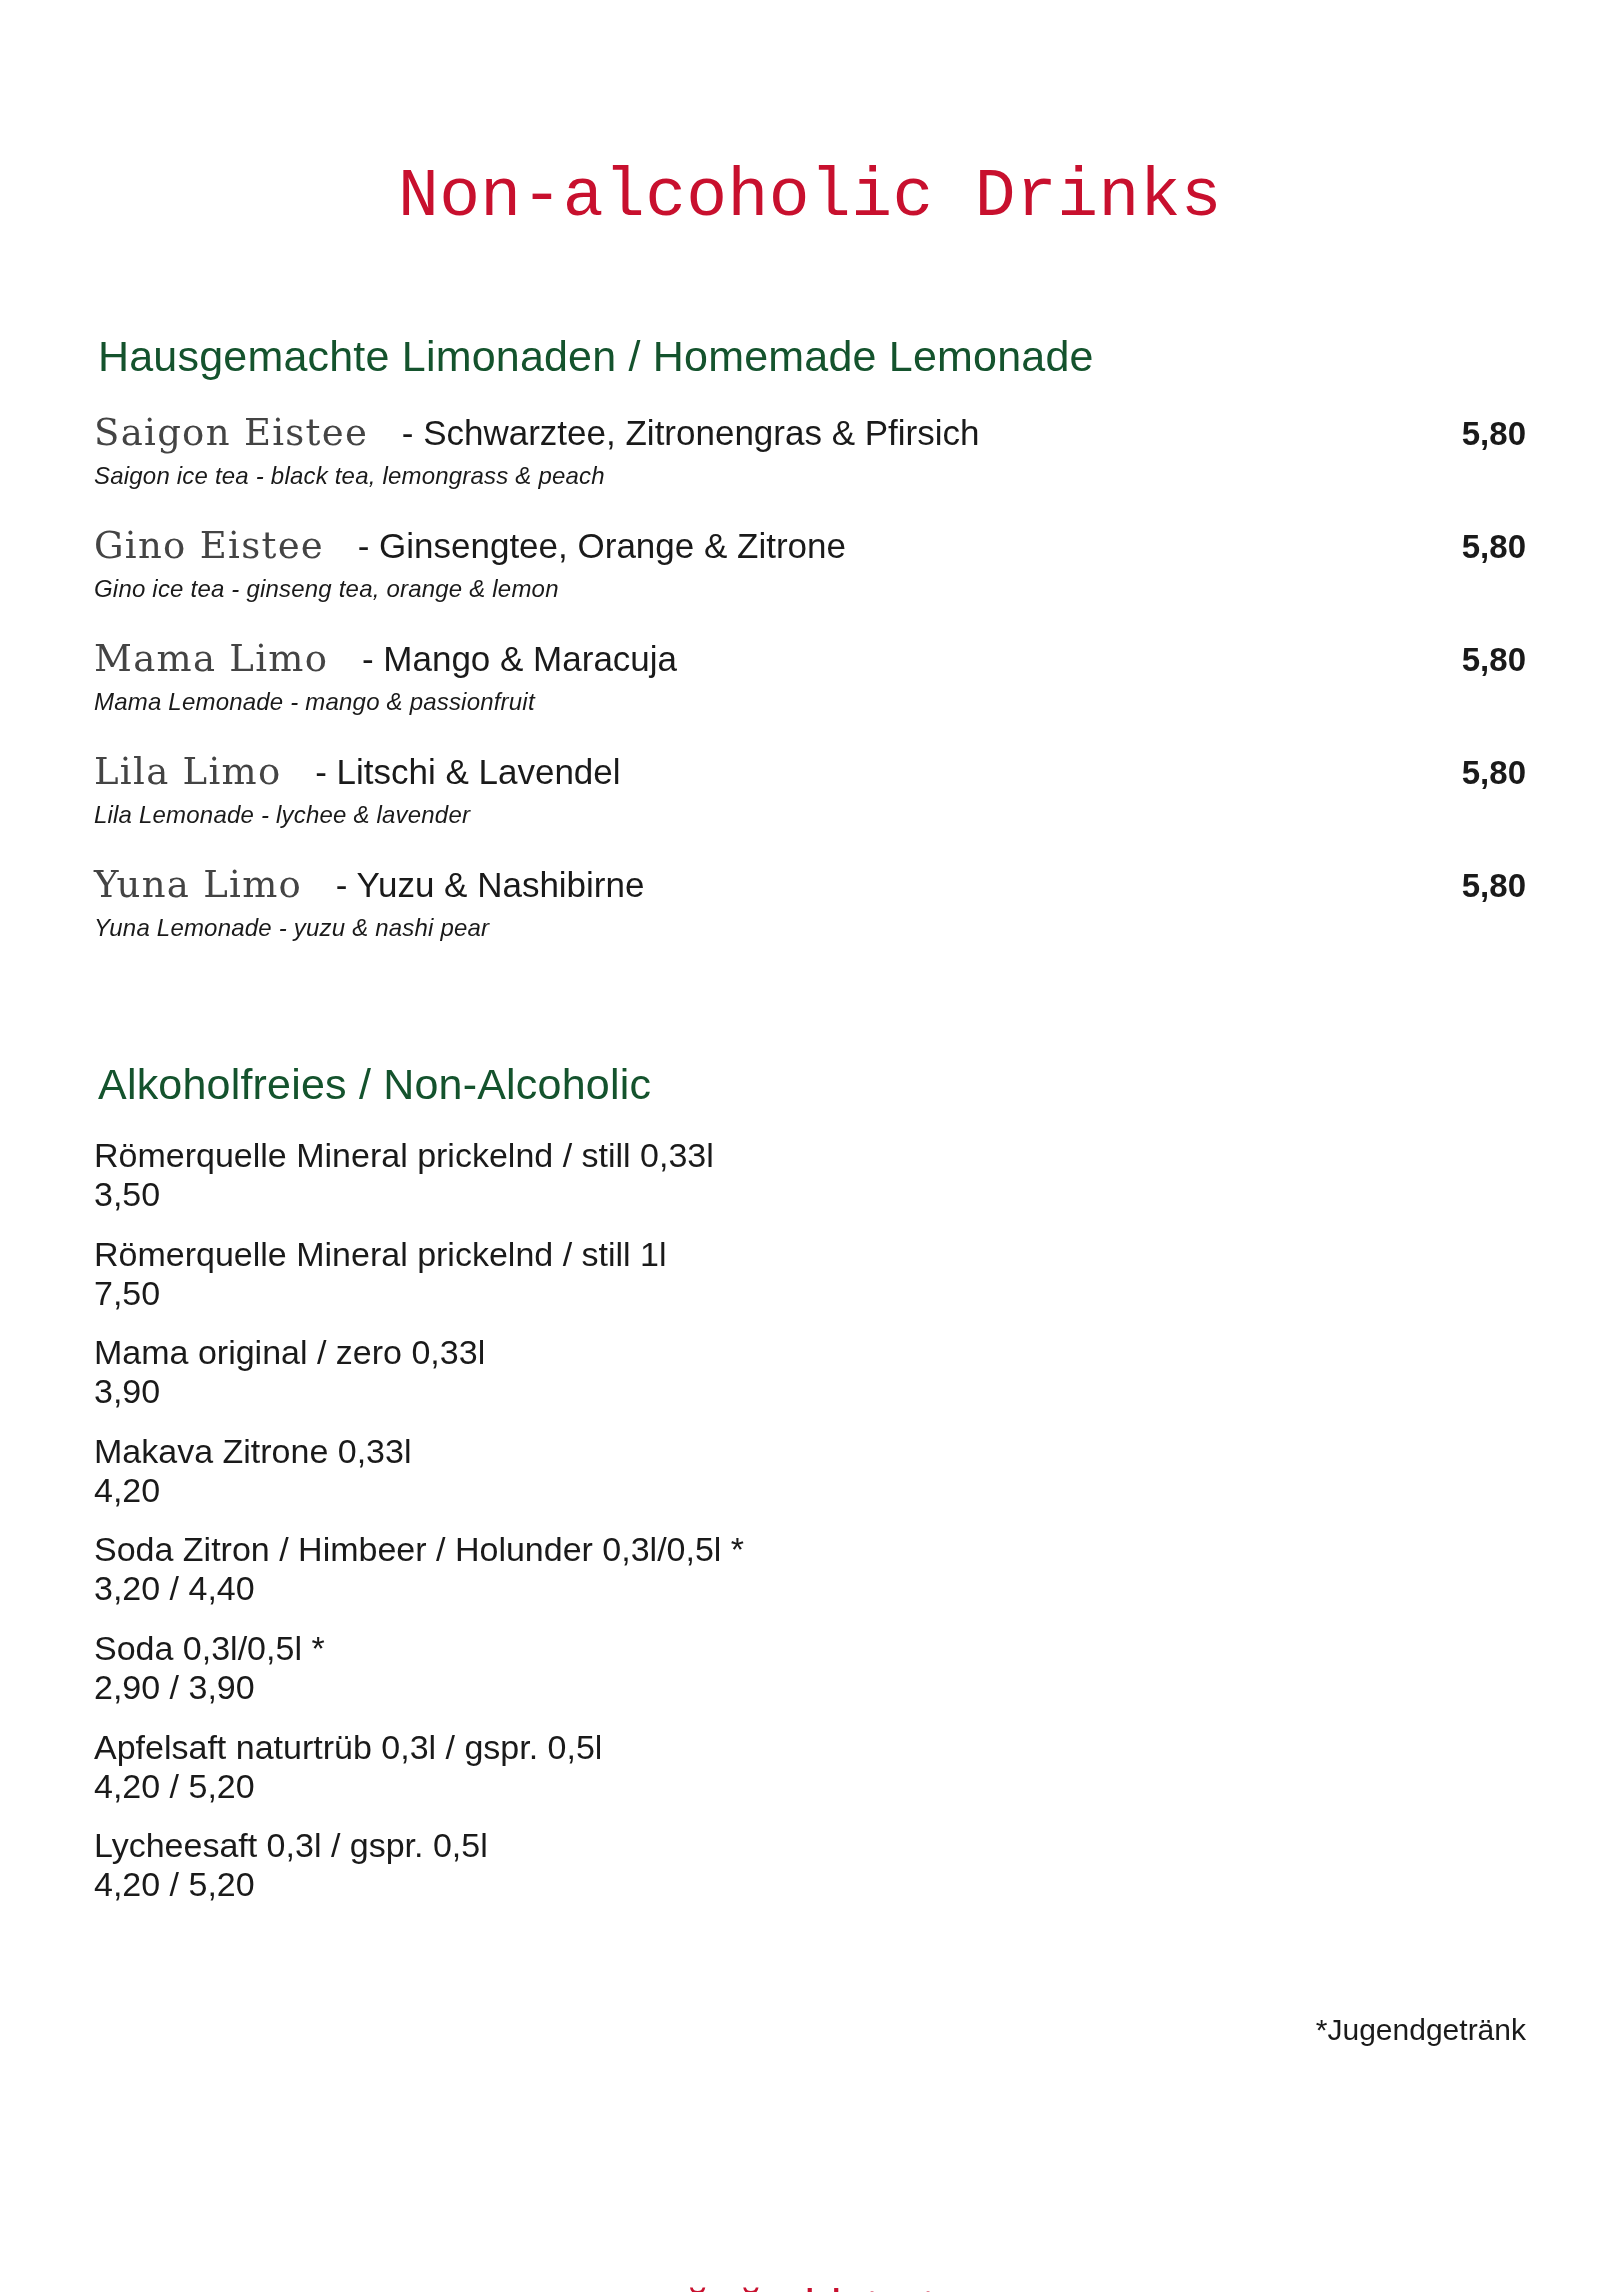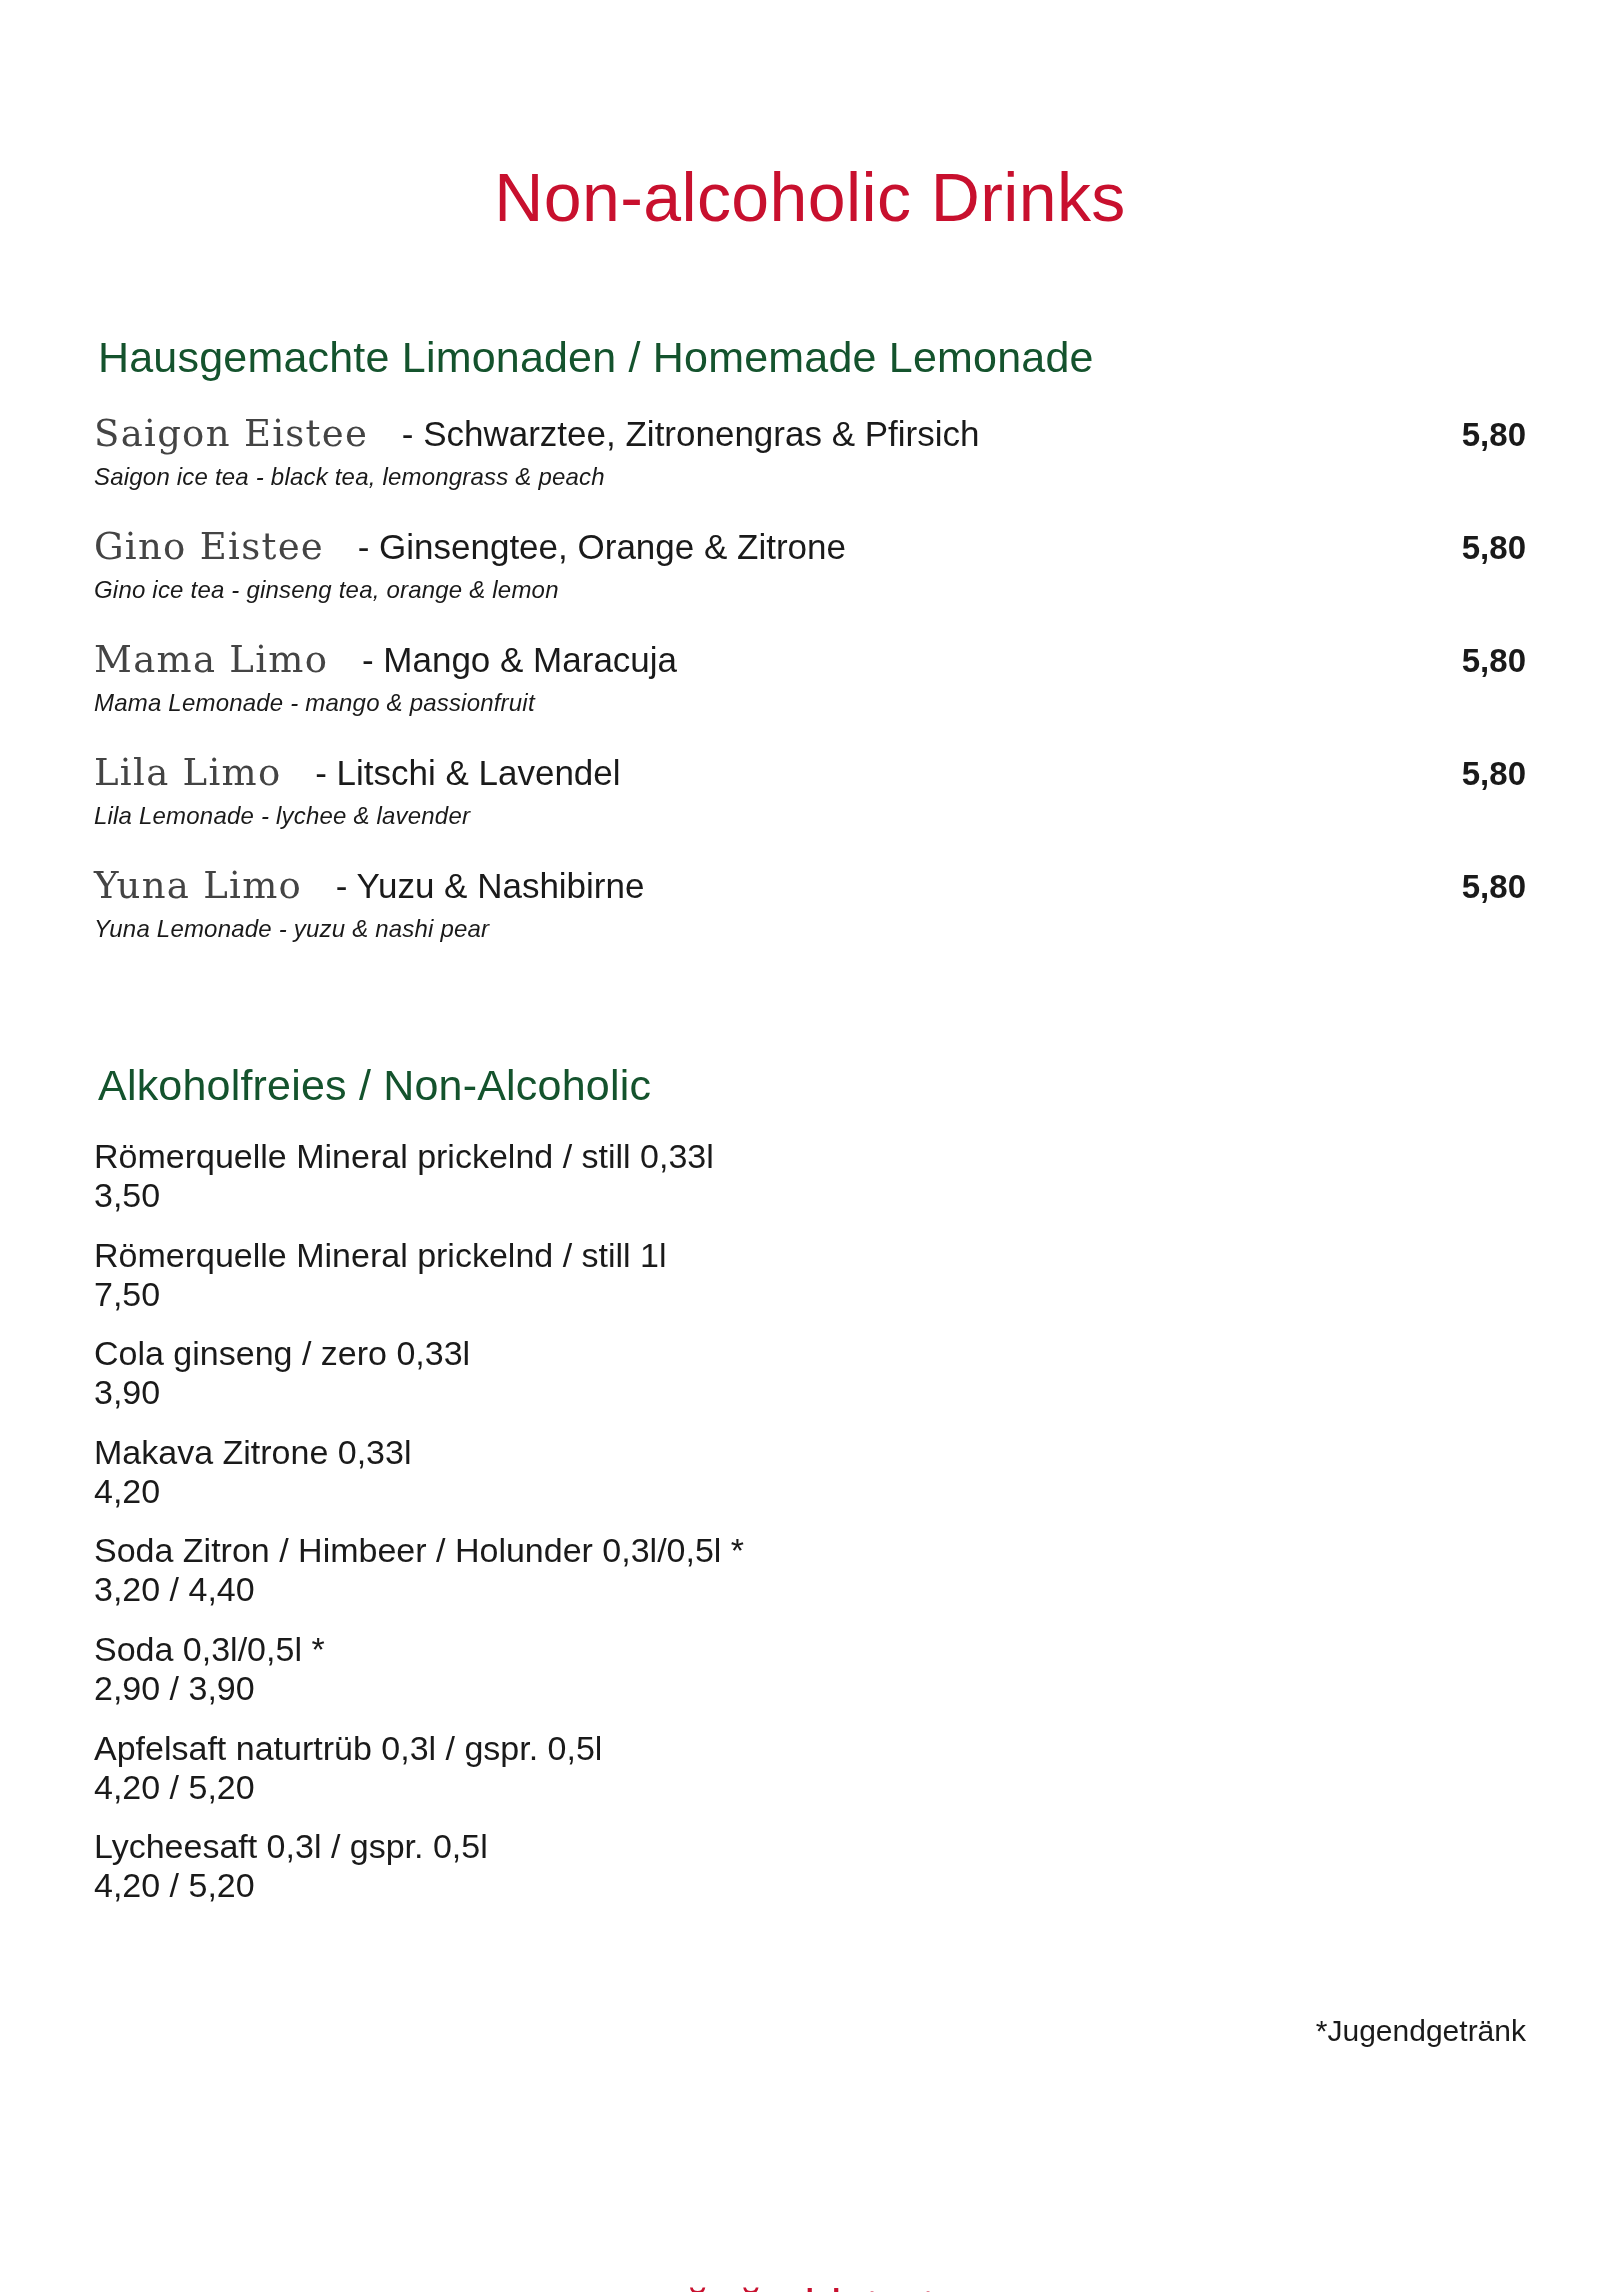--- a/index.html
+++ b/index.html
@@ -23,21 +23,21 @@
     padding: 0 94px;
   }
   .doc-title {
     text-align: center;
     color: #c8102e;
     font-size: 68px;
     font-weight: 400;
     letter-spacing: 0.4px;
     margin-top: 158px;
     margin-bottom: 0;
-    font-family: Liberation Sans, sans-serif;
+    font-family: Liberation Mono, monospace;
   }
   .section-heading {
     color: #14532d;
     font-size: 43px;
     font-weight: 400;
     margin: 4px;
     padding: 0;
     letter-spacing: 0.2px;
   }
   .section-1 {
@@ -208,21 +208,21 @@
         <span class="simple-label">Römerquelle Mineral prickelnd / still 0,33l</span>
         <span class="simple-price">3,50</span>
       </div>
 
       <div class="simple-row">
         <span class="simple-label">Römerquelle Mineral prickelnd / still 1l</span>
         <span class="simple-price">7,50</span>
       </div>
 
       <div class="simple-row">
-        <span class="simple-label">Cola ginseng / zero 0,33l</span>
+        <span class="simple-label">Mama original / zero 0,33l</span>
         <span class="simple-price">3,90</span>
       </div>
 
       <div class="simple-row">
         <span class="simple-label">Makava Zitrone 0,33l</span>
         <span class="simple-price">4,20</span>
       </div>
 
       <div class="simple-row">
         <span class="simple-label">Soda Zitron / Himbeer / Holunder 0,3l/0,5l  *</span>

